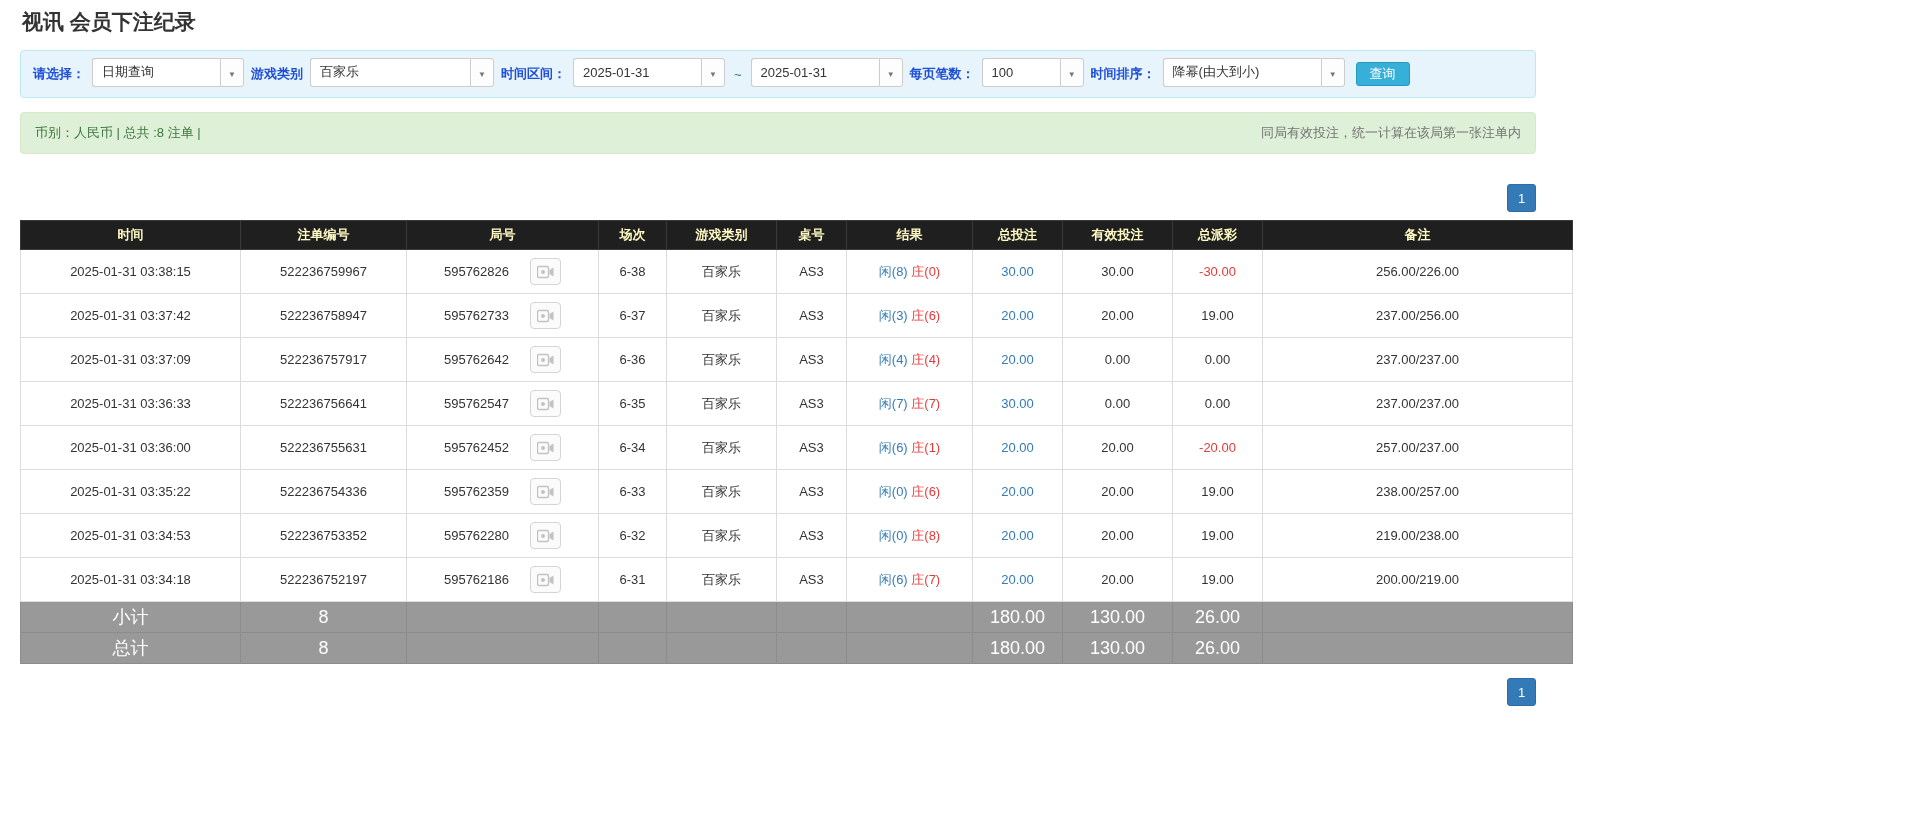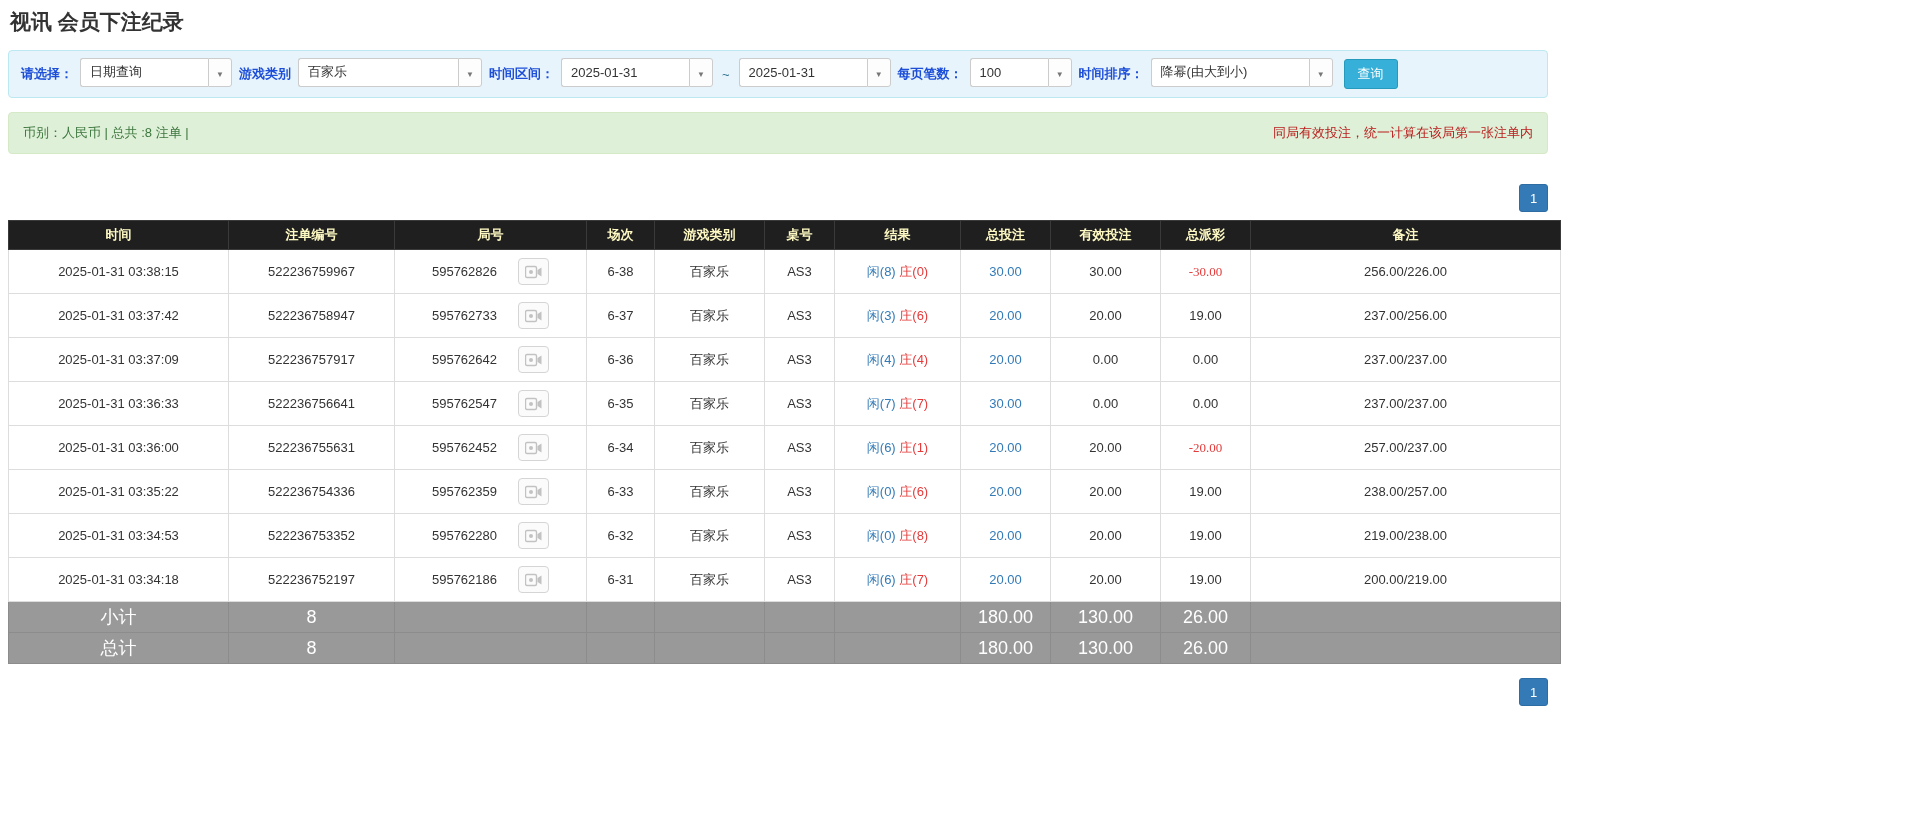--- a/index.html
+++ b/index.html
@@ -5,21 +5,21 @@
   * { box-sizing: border-box; }
   html, body { margin: 0; padding: 0; background: #fff; }
   body {
     font-family: "Liberation Sans", "DejaVu Sans", sans-serif;
     font-size: 13px;
     color: #333;
     width: 1909px;
     height: 822px;
     overflow: hidden;
   }
-  .container { width: 1556px; padding: 6px 8px; }
+  .container { width: 1556px; padding: 6px 20px; }
 
   .page-title {
     font-size: 21px;
     font-weight: bold;
     margin: 2px 0 14px 2px;
     color: #333;
   }
 
   
   .filter-bar {
@@ -59,42 +59,42 @@
   .w-query input { width: 128px; }
   .w-game  input { width: 160px; }
   .w-date  input { width: 128px; }
   .w-size  input { width: 78px; }
   .w-sort  input { width: 158px; }
   .tilde { color: #31708f; margin: 0 2px; }
   .query-btn {
     background: #36b0d9;
     border: 1px solid #269abc;
     color: #fff;
-    height: 30px;
+    height: 24px;
     padding: 0 13px;
     border-radius: 3px;
     font-size: 13px;
     cursor: pointer;
     margin-left: 4px;
     font-family: "Liberation Sans", sans-serif;
   }
 
   
   .summary-bar {
     margin-top: 14px;
     background: #dff0d8;
     border: 1px solid #d6e9c6;
     border-radius: 4px;
     padding: 11px 14px;
     display: flex;
     justify-content: space-between;
     align-items: center;
     color: #3c763d;
   }
-  .summary-right { color: #b91c1c; text-align: center; }
+  .summary-right { color: #737373; text-align: center; }
 
   
   .pager { display: flex; justify-content: flex-end; }
   .pager-top { margin: 30px 0 8px 0; }
   .pager-bottom { margin: 14px 0 0 0; }
   .page-btn {
     background: #337ab7;
     border: 1px solid #2e6da4;
     color: #fff;
     min-width: 29px;
@@ -132,21 +132,21 @@
   .tfoot-row td {
     background: #999;
     color: #fff;
     text-align: center;
     height: 31px;
     border: 1px solid #8c8c8c;
     font-size: 18px;
     font-weight: normal;
   }
   .bet-link { color: #337ab7; text-decoration: none; cursor: pointer; }
-  .neg { color: #e43a3a; font-family: Liberation Serif, serif; }
+  .neg { color: #e43a3a; }
   .player { color: #337ab7; }
   .banker { color: #e43a3a; }
   .round-cell-inner { display: inline-flex; align-items: center; gap: 21px; }
   .replay-btn {
     width: 31px;
     height: 27px;
     border: 1px solid #d5d5d5;
     border-radius: 4px;
     background: #fbfbfb;
     cursor: pointer;

